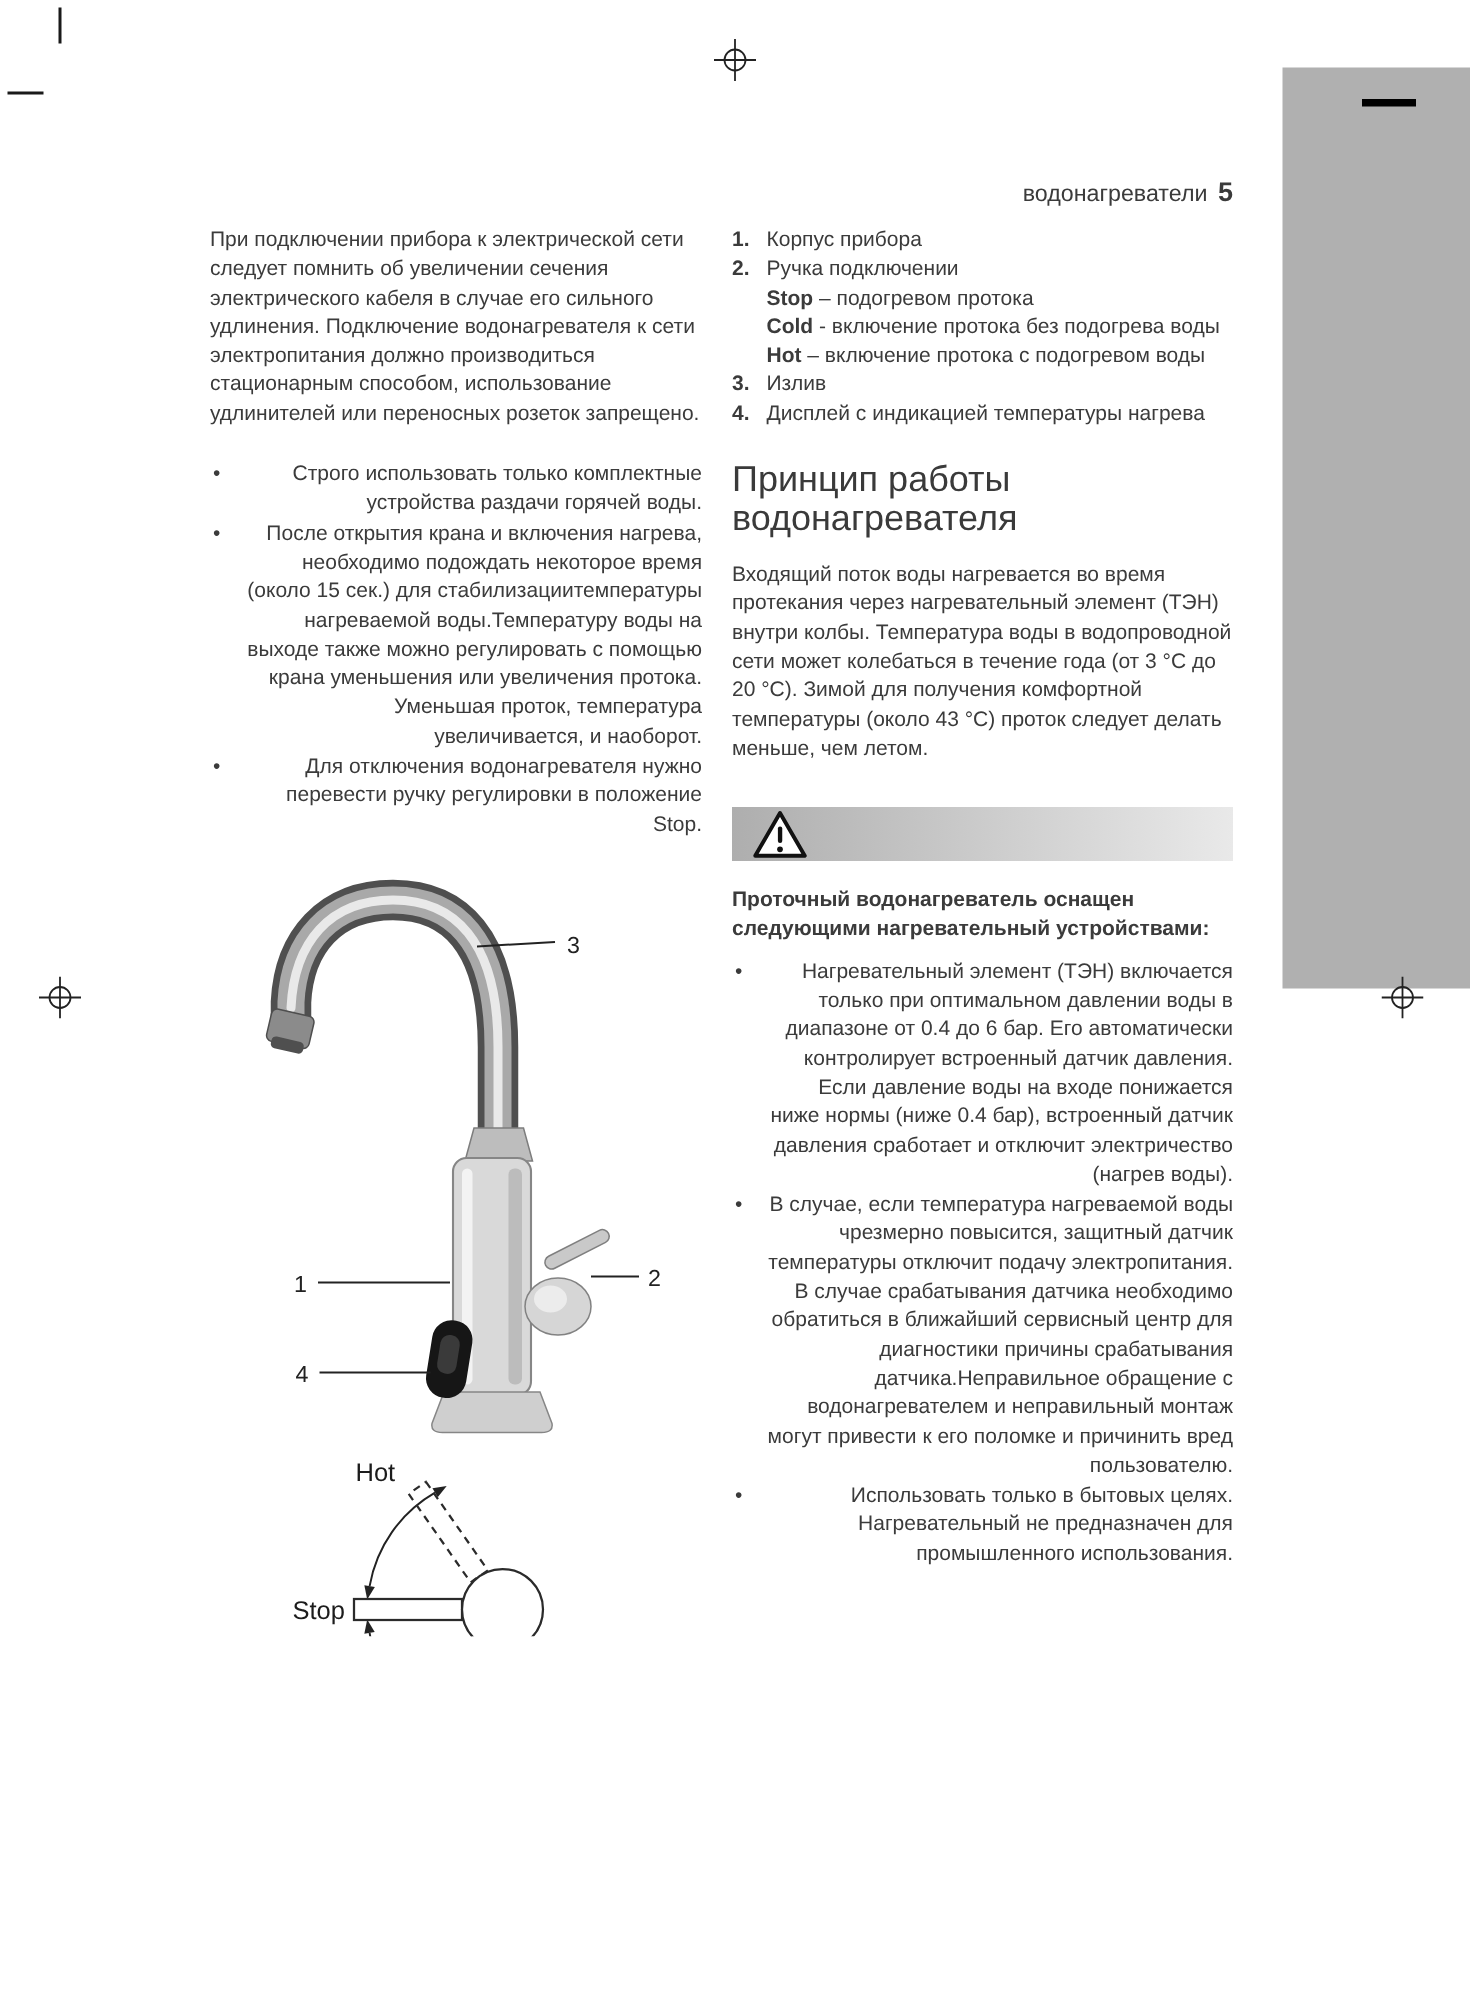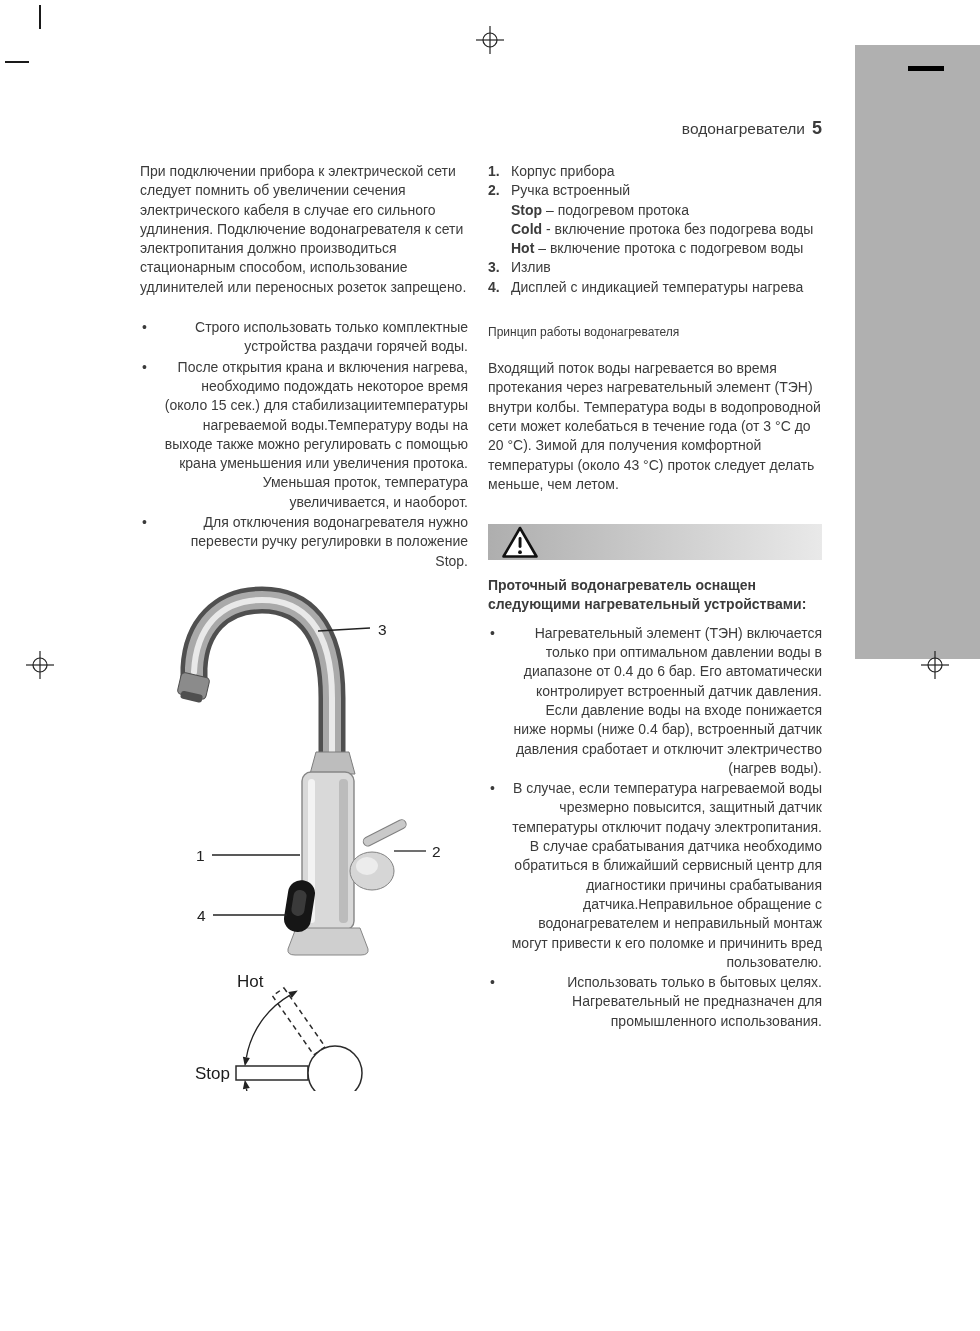--- a/index.html
+++ b/index.html
@@ -12,31 +12,31 @@
   .crop { position:absolute; background:#1a1a1a; }
   .foldbar { position:absolute; background:#000; }
   .regmark { position:absolute; }
   .regmark line, .regmark circle { stroke:#222; stroke-width:1.2; fill:none; }
   
   .graytab { position:absolute; right:0; top:45px; width:125px; height:614px; background:#b0b0b0; }
   
   .header { position:absolute; left:488px; top:118px; width:334px; text-align:right; font-size:15.5px; color:#3b3b3b; }
   .pnum { font-weight:bold; font-size:18px; margin-left:7px; }
   
-  .col { position:absolute; top:162px; font-size:14px; line-height:19.3px; }
+  .col { position:absolute; top:150px; font-size:14px; line-height:19.3px; }
   .col.left  { left:140px; width:328px; }
   .col.right { left:488px; width:334px; }
   .bullets { margin-top:21px; }
   .bullet { display:flex; margin-bottom:1px; }
   .bmark { flex:none; width:23px; padding-left:2px; }
   .btext { flex:1;text-align:right; }
   .nitem { display:flex; }
   .nnum { flex:none; width:23px; font-weight:bold; }
   .nsub { margin-left:23px; }
-  .section-title { font-size:12px; font-weight:400; margin-top:22px; line-height:26px; color:#3a3a3a; }
+  .section-title { font-size:24px; font-weight:400; margin-top:22px; line-height:26px; color:#3a3a3a; }
   .principle { margin-top:14px; }
   .warnbar { margin-top:30px; height:36px; background:linear-gradient(to right,#aeaeae,#e9e9e9);
              display:flex; align-items:center; padding-left:12px; }
   .warn-bold { font-weight:bold; margin-top:16px; }
   .rbullets { margin-top:9px; }
   
   .figure { position:absolute; left:140px; top:578px; }
   .cl { stroke:#222; stroke-width:1.3; }
   .num { font-size:15.5px; fill:#222; }
   .dial-shape { fill:#fff; stroke:#2b2b2b; stroke-width:1.5; }
@@ -164,21 +164,21 @@
     <text class="dlabel" x="88" y="594">Cold</text>
   </svg>
 
   <div class="col right">
     <div class="nitem">
       <span class="nnum">1.</span>
       <span class="ntext">Корпус прибора</span>
     </div>
     <div class="nitem">
       <span class="nnum">2.</span>
-      <span class="ntext">Ручка встроенный</span>
+      <span class="ntext">Ручка подключении</span>
     </div>
     <div class="nsub">
       <b>Stop</b><span> – подогревом протока</span>
     </div>
     <div class="nsub">
       <b>Cold</b><span> - включение протока без подогрева воды</span>
     </div>
     <div class="nsub">
       <b>Hot</b><span> – включение протока с подогревом воды</span>
     </div>

